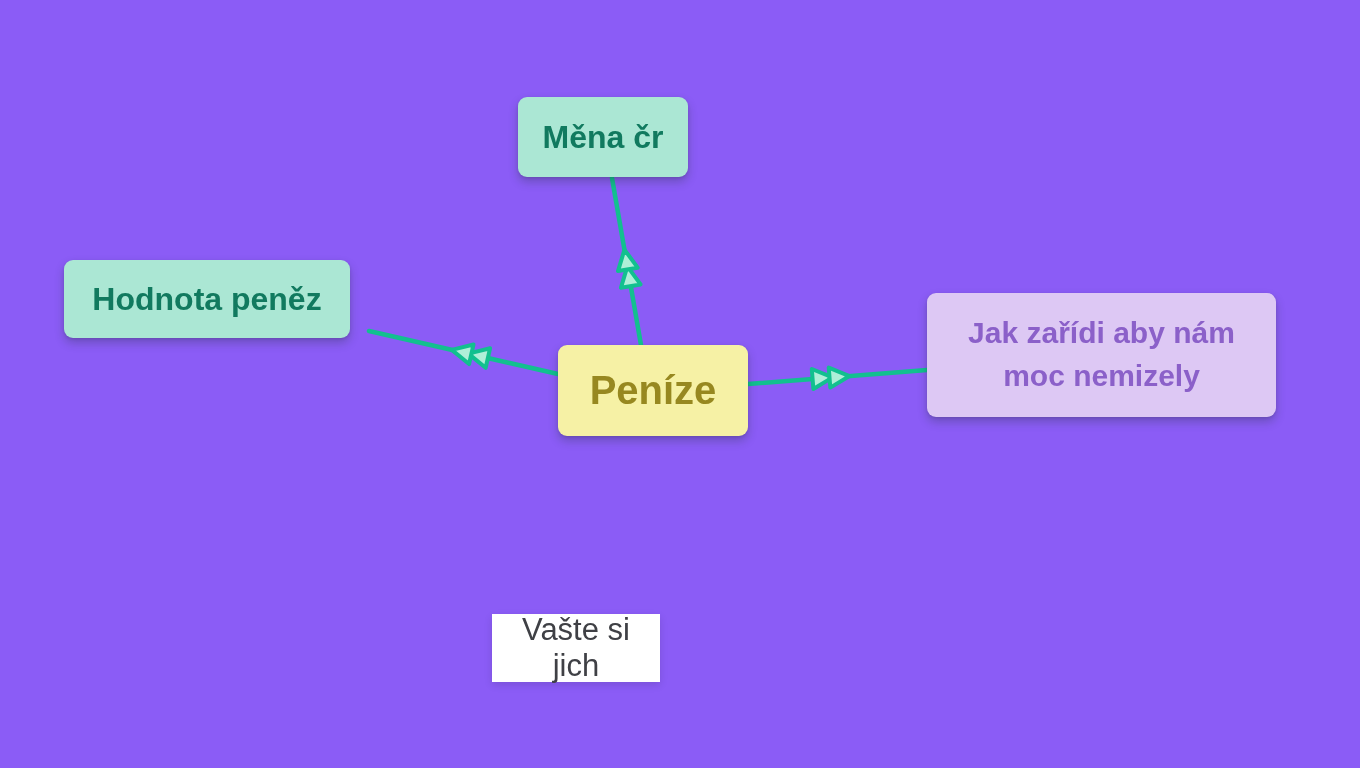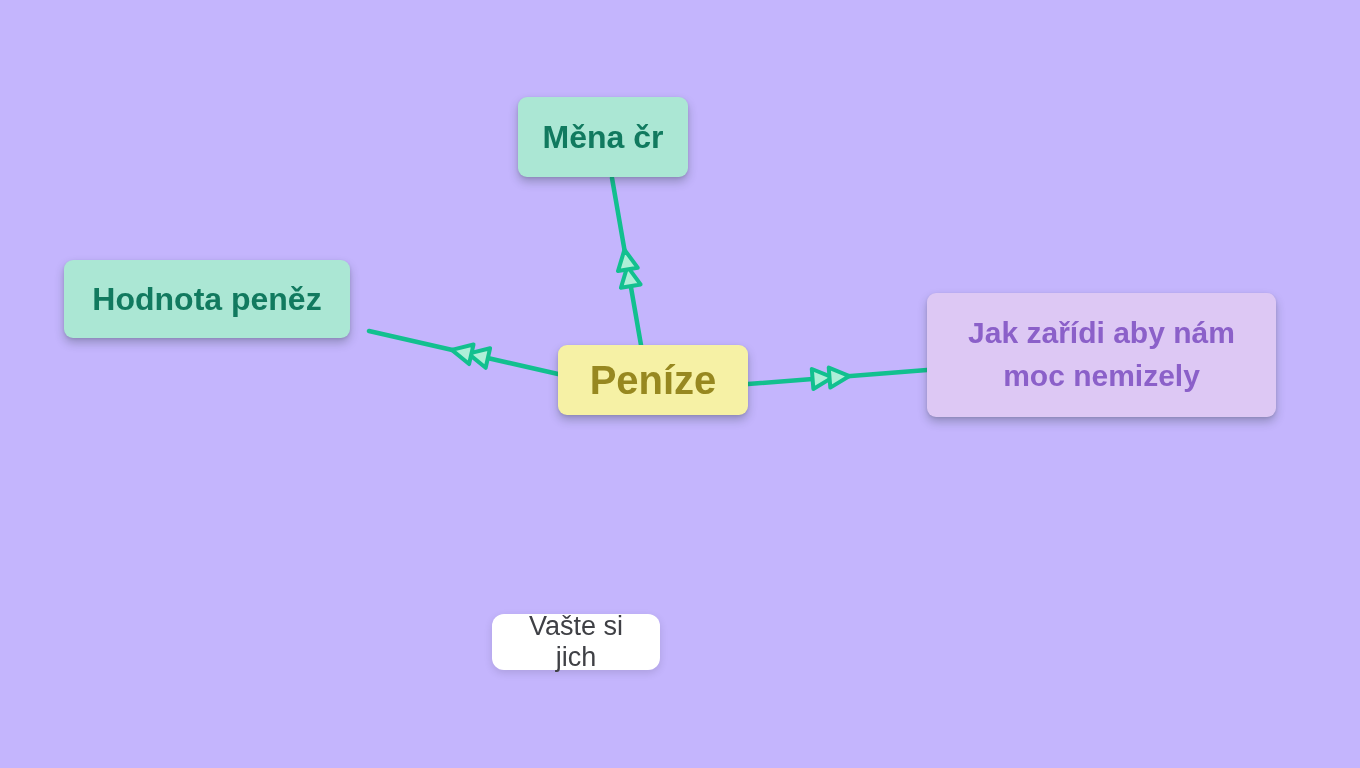--- a/index.html
+++ b/index.html
@@ -32,32 +32,32 @@
     justify-content: center;
     text-align: center;
     border-radius: 9px;
     box-shadow: 0 5px 10px rgba(30, 50, 45, 0.28), 0 1px 3px rgba(0,0,0,0.10);
     font-weight: 700;
     cursor: pointer;
   }
   .node-label { padding: 0 14px; }
   .node--mena   { left: 518px; top:  97px; width: 170px; height:  80px; font-size: 32px; }
   .node--hodnota{ left:  64px; top: 260px; width: 286px; height:  78px; font-size: 32px; }
-  .node--penize { left: 558px; top: 345px; width: 190px; height:  70px; font-size: 40px; }
+  .node--penize { left: 558px; top: 345px; width: 190px; height:  91px; font-size: 40px; }
   .node--jak    { left: 927px; top: 293px; width: 349px; height: 124px; font-size: 30px; line-height: 1.42; justify-content: center; }
   .node--vaste  {
-    left: 492px; top: 614px; width: 168px; height: 56px;
-    font-size: 27px; font-weight: 400; border-radius: 12px;
+    left: 492px; top: 614px; width: 168px; height: 68px;
+    font-size: 31px; font-weight: 400; border-radius: 0;
     box-shadow: 0 3px 8px rgba(0,0,0,0.12);
   }
 </style>
 </head>
 <body>
 
-<div class="canvas" style="background-color: #c4b5fd;">
+<div class="canvas" style="background-color: #8b5cf6;">
 
   <svg class="connectors" viewBox="0 0 1360 768" xmlns="http://www.w3.org/2000/svg">
 
     <g>
       <line class="connector-line" x1="641" y1="345" x2="612" y2="178" style="stroke: rgb(18, 192, 143);"></line>
       <g transform="translate(626.5,261.5) rotate(-99.8)">
         <polygon class="arrowhead" points="-5,0 -25,-10 -25,10" style="stroke: rgb(18, 192, 143); fill: rgb(174, 239, 216);"></polygon>
         <polygon class="arrowhead" points="12,0 -8,-10 -8,10" style="stroke: rgb(18, 192, 143); fill: rgb(174, 239, 216);"></polygon>
       </g>
     </g>

